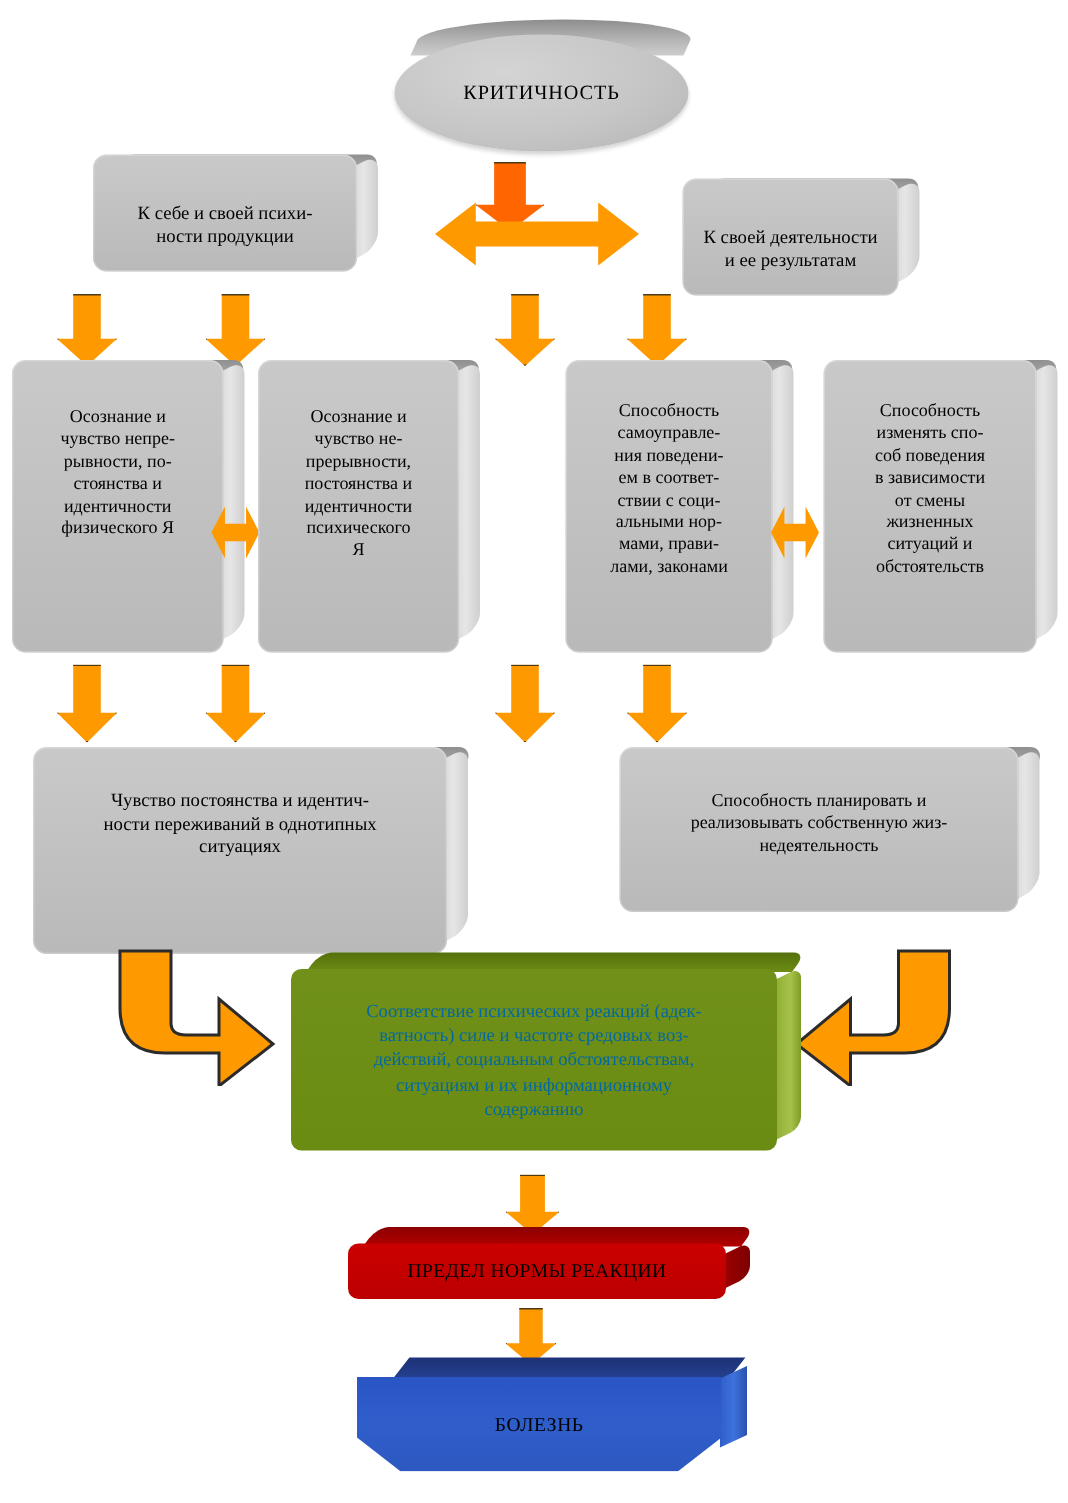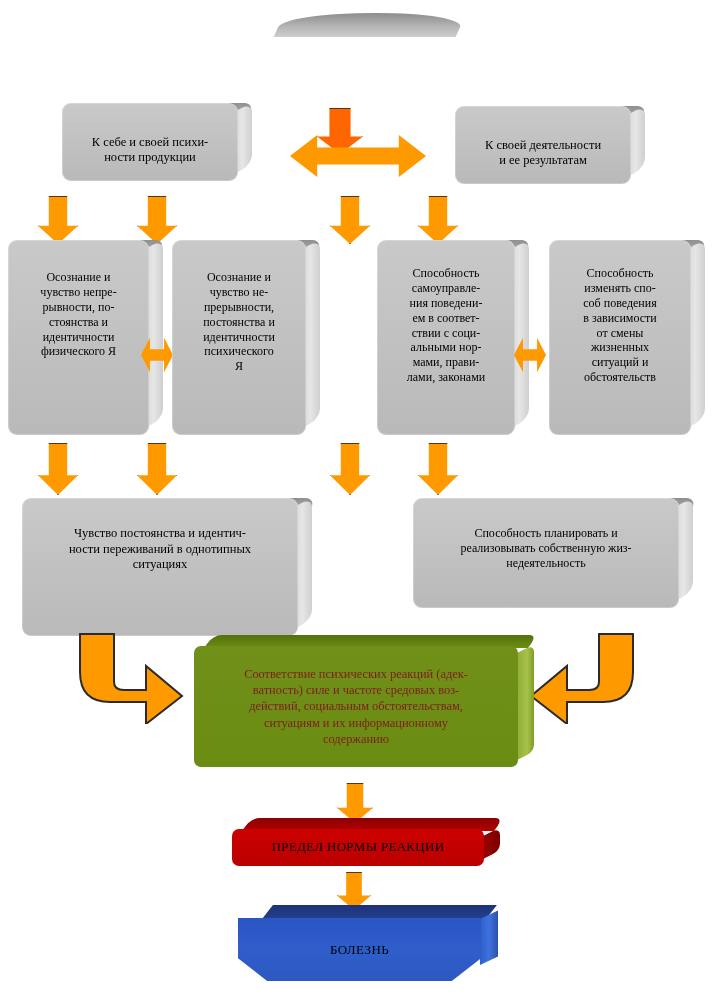--- a/index.html
+++ b/index.html
@@ -80,21 +80,21 @@
                    border-top-right-radius:7px; border-bottom-right-radius:7px; }
   .prism .p-txt  { position:absolute; left:0; top:11px; right:16px; bottom:0;
                    display:flex; align-items:center; justify-content:center;
                    text-align:center; white-space:pre-line; line-height:1.3;
                    padding: 2px 10px; z-index: 4; }
 
   
   .green .p-face { background: linear-gradient(180deg,#70901a 0%, #6b8c12 100%); }
   .green .p-top  { background: linear-gradient(180deg,#55700c 0%, #6d8d14 100%); }
   .green .p-side { background: linear-gradient(90deg,#8fae33 0%, #a7c24b 60%, #7e9c25 100%); }
-  .green .p-txt  { color:#7f1d1d; font-size: 12.4px; }
+  .green .p-txt  { color:#0369a1; font-size: 12.4px; }
 
   
   .red .p-face { background: linear-gradient(180deg,#cc0000 0%, #bb0000 100%); }
   .red .p-top  { background: linear-gradient(180deg,#8c0000 0%, #b20000 100%); }
   .red .p-side { background: linear-gradient(90deg,#9b0000 0%, #7d0000 100%); }
   .red .p-txt  { color:#000; font-size: 13px; letter-spacing: 0.3px; }
 
   
   .bluehex { position: absolute; }
   .bluehex .h-top {
@@ -142,34 +142,37 @@
   .bent { position: absolute; }
   .bent svg { display:block; }
 </style>
 </head>
 <body>
 
 <div id="canvas">
 
   <div class="cylinder" style="left:263px; top:13px; width:196px; height:92px;">
     <div class="cyl-shade"></div>
+    <div class="ellipse">
+      <span class="ctxt">КРИТИЧНОСТЬ</span>
+    </div>
   </div>
 
   <div class="arrow-down dark" style="left:317px; top:108px; width:44px; height:44px;"></div>
   <div class="arrow-lr" style="left:290px; top:135px; width:136px; height:42px;"></div>
 
   <div class="box3d" style="left:62px; top:103px; width:190px; height:78px;">
     <div class="topface"></div>
     <div class="sideface"></div>
     <div class="face"></div>
     <div class="txt" style="font-size:12.5px;">К себе и своей психи-
 ности продукции</div>
   </div>
 
-  <div class="box3d" style="left:455px; top:106px; width:190px; height:78px;text-decoration:underline;">
+  <div class="box3d" style="left:455px; top:119px; width:158px; height:78px;text-decoration:underline;">
     <div class="topface"></div>
     <div class="sideface"></div>
     <div class="face"></div>
     <div class="txt" style="font-size:12.5px;">К своей деятельности
 и ее результатам</div>
   </div>
 
   <div class="arrow-down" style="left:38px; top:196px; width:38px; height:46px;"></div>
   <div class="arrow-down" style="left:137px; top:196px; width:38px; height:46px;"></div>
   <div class="arrow-down" style="left:330px; top:196px; width:38px; height:46px;"></div>

